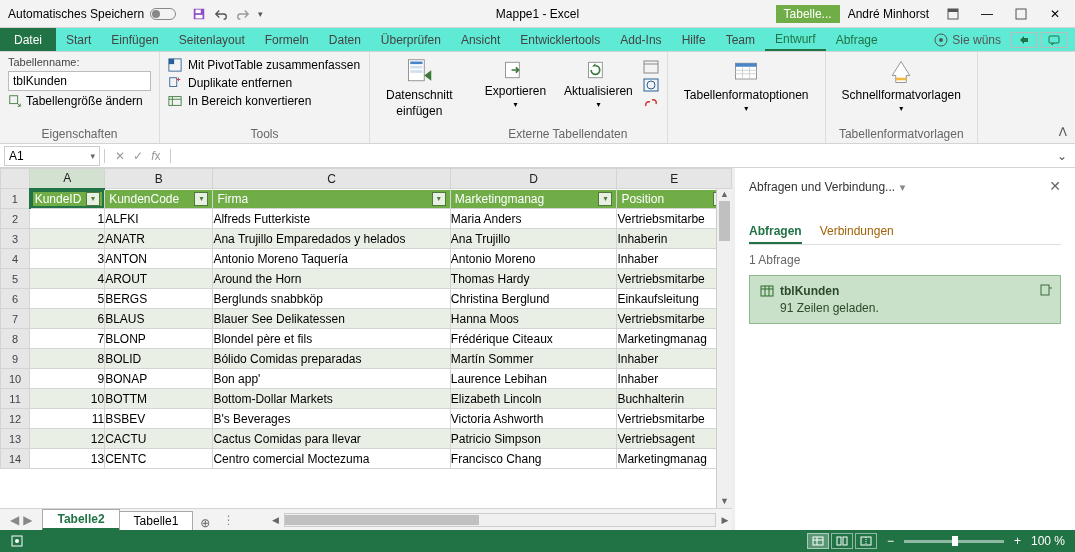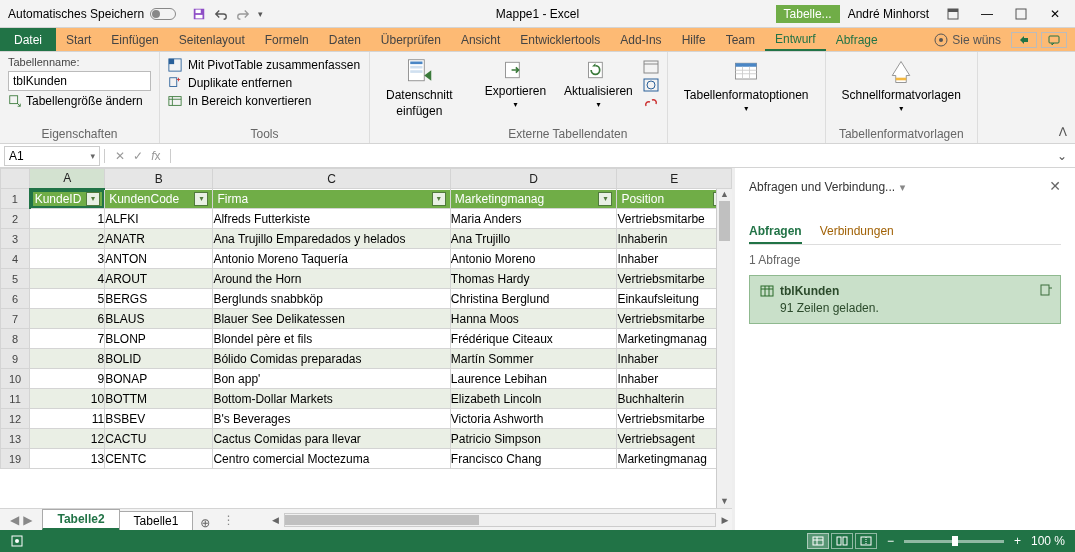--- a/index.html
+++ b/index.html
@@ -12,21 +12,21 @@
 .toggle::after { content: ""; position: absolute; width: 8px; height: 8px; background: #888; border-radius: 50%; left: 1px; top: 1px; }
 .qat { display: flex; gap: 8px; padding: 0 8px; align-items: center; }
 .qat svg { width: 14px; height: 14px; }
 .title-center { position: absolute; left: 50%; transform: translateX(-50%); }
 .title-right { margin-left: auto; display: flex; align-items: center; gap: 8px; padding-right: 4px; }
 .context-tab-label { background: #70ad47; color: #fff; padding: 2px 8px; }
 .win-controls { display: flex; gap: 2px; }
 .win-btn { width: 32px; height: 24px; display: flex; align-items: center; justify-content: center; }
 
 
-.ribbon-tabs { height: 24px; background: #fdba74; display: flex; align-items: stretch; border-bottom: 1px solid #d4d4d4; }
+.ribbon-tabs { height: 24px; background: #5eead4; display: flex; align-items: stretch; border-bottom: 1px solid #d4d4d4; }
 .tab { padding: 0 10px; display: flex; align-items: center; cursor: pointer; color: #444; }
 .tab.file { background: #217346; color: #fff; padding: 0 14px; }
 .tab.active { color: #217346; border-bottom: 2px solid #217346; }
 .tab.context { color: #217346; }
 .tabs-right { margin-left: auto; display: flex; align-items: center; gap: 10px; padding-right: 8px; color: #555; }
 .tabs-right .share-icons { display: flex; gap: 4px; }
 .share-icons span { border: 1px solid #bbb; padding: 1px 6px; font-size: 11px; color: #217346; }
 
 
 .ribbon-body { height: 92px; background: #f3f3f3; display: flex; border-bottom: 1px solid #d4d4d4; }
@@ -493,21 +493,21 @@
             </tr>
             <tr class="row-band0">
               <th class="row-head">13</th>
               <td class="cell col-id">12</td>
               <td class="cell">CACTU</td>
               <td class="cell">Cactus Comidas para llevar</td>
               <td class="cell">Patricio Simpson</td>
               <td class="cell">Vertriebsagent</td>
             </tr>
             <tr class="row-band1">
-              <th class="row-head">19</th>
+              <th class="row-head">14</th>
               <td class="cell col-id">13</td>
               <td class="cell">CENTC</td>
               <td class="cell">Centro comercial Moctezuma</td>
               <td class="cell">Francisco Chang</td>
               <td class="cell">Marketingmanag</td>
             </tr>
           </tbody>
       </table>
       <div class="grid-vscroll">
         <div class="arr up">▲</div>

